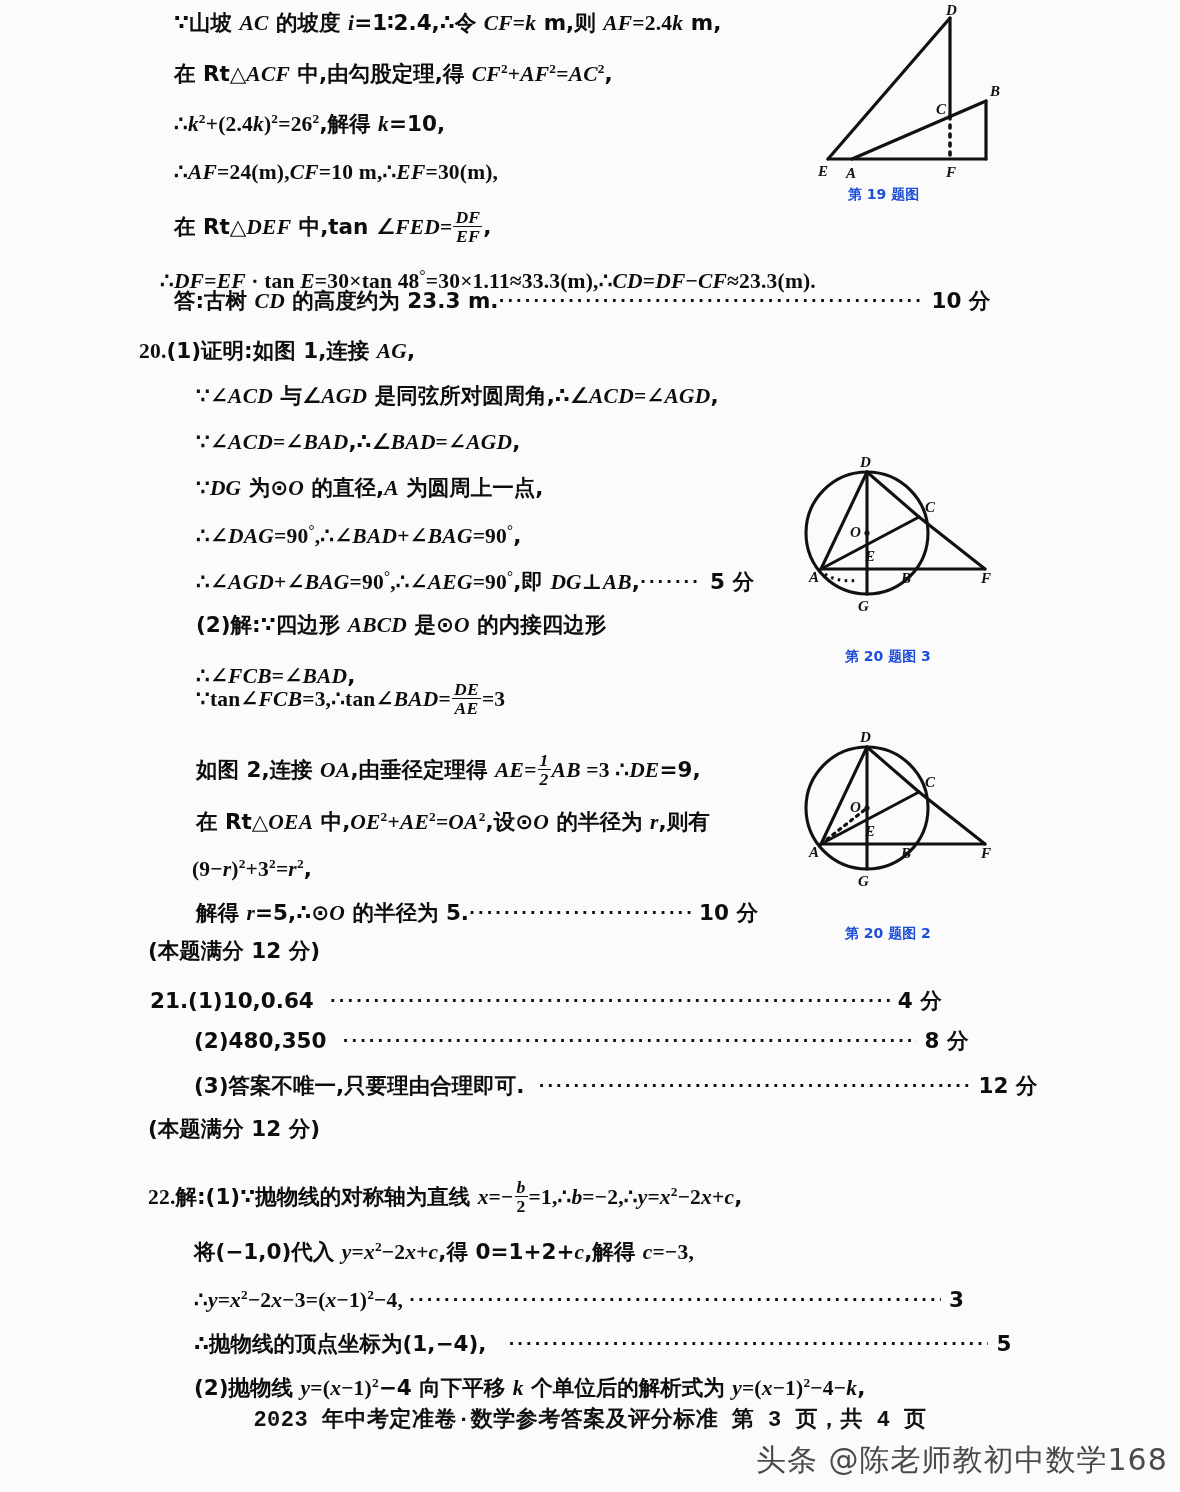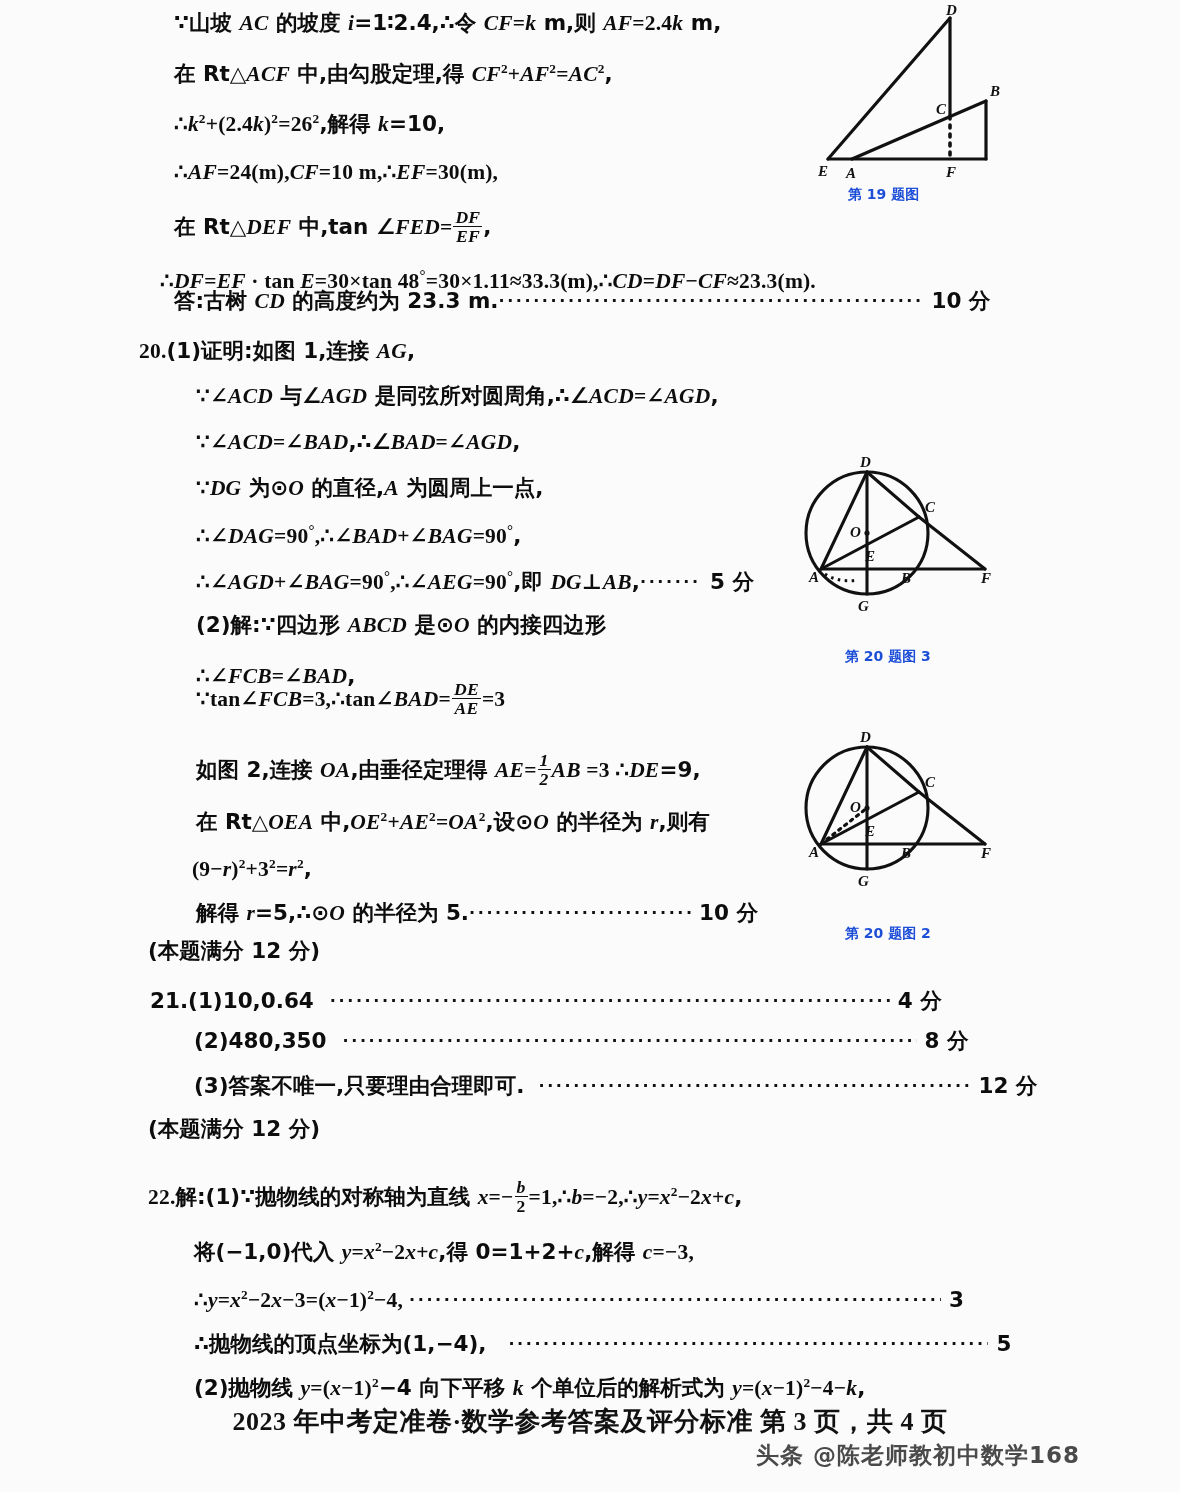--- a/index.html
+++ b/index.html
@@ -84,31 +84,31 @@
     font-size: 14px;
     white-space: nowrap;
     color: #1d4ed8;
   }
 
   
   #footer {
     position: absolute;
     left: 0; right: 0;
     text-align: center;
-    font-family: Liberation Serif, serif;
-    font-weight: 700;
-    font-size: 26px;
+    font-family: Liberation Mono, monospace;
+    font-weight: 700;
+    font-size: 22px;
     color: #111;
     letter-spacing: .5px;
   }
   #watermark {
     position: absolute;
     font-family: "DejaVu Sans", "Liberation Sans", sans-serif;
-    font-weight: 700;
-    font-size: 23px;
+    font-weight: 400;
+    font-size: 30px;
     color: #3b3b3b;
     letter-spacing: 1px;
     white-space: nowrap;
     opacity: .92;
   }
 </style>
 </head>
 <body>
 
 <div id="page">

